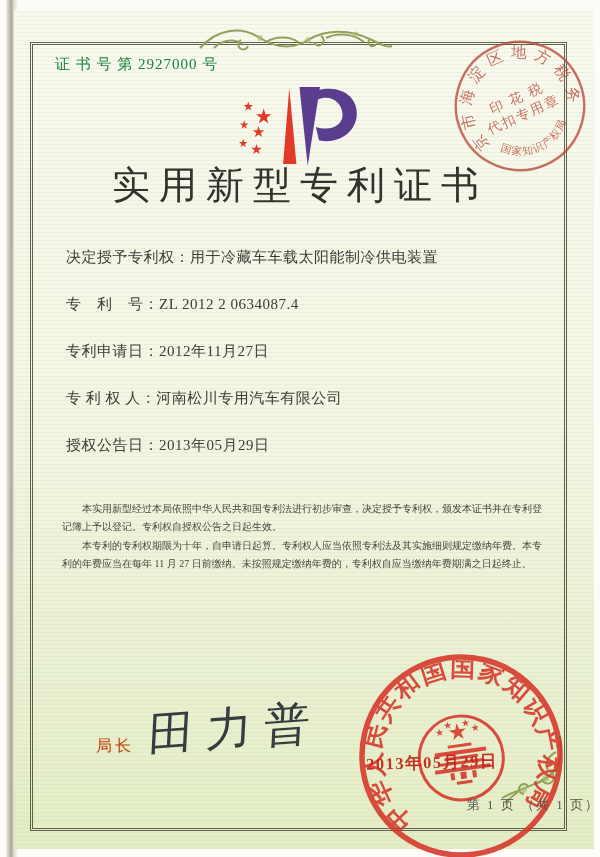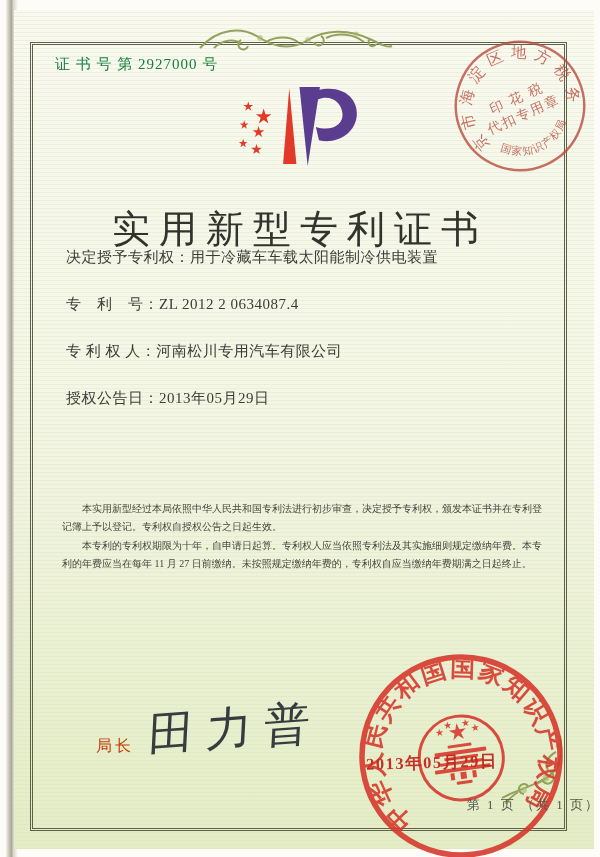--- a/index.html
+++ b/index.html
@@ -17,21 +17,21 @@
   .cert-bg{position:absolute;left:14px;top:10px;right:6px;bottom:8px;
     background:
       linear-gradient(180deg,rgba(246,248,238,0) 0%,rgba(223,234,190,.22) 48%,rgba(210,226,163,.55) 100%),
       repeating-linear-gradient(0deg,rgba(172,196,128,.16) 0 1px,rgba(255,255,255,0) 1px 4px),
       #f9f9f0;}
   .border-frame{position:absolute;left:30px;top:42px;width:531px;height:783px;
     border:3px double #5d6147;}
   .cert-number{position:absolute;left:55px;top:55px;font-size:15px;letter-spacing:1px;color:#15803d;}
   .logo{position:absolute;left:236px;top:84px;width:128px;height:84px;}
   .cert-title{position:absolute;left:0;top:160px;width:100%;text-align:center;
-    font-size:38px;letter-spacing:9px;color:#33332e;font-weight:500;margin-top:44px;}
+    font-size:38px;letter-spacing:9px;color:#33332e;font-weight:500;}
   .fields{position:absolute;left:66px;top:246px;width:470px;font-size:15px;}
   .field-row{margin-bottom:25px;line-height:22px;white-space:nowrap;}
   .field-label{letter-spacing:.5px;}
   .field-value{letter-spacing:.5px;}
   .paragraphs{position:absolute;left:62px;top:500px;width:480px;font-size:10px;
     line-height:1.84;text-align:justify;color:#46463f;}
   .paragraphs p{margin:0;text-indent:2em;}
   .signoff-role{position:absolute;left:96px;top:736px;font-size:16px;letter-spacing:3px;color:#c2410c;}
   .signature{position:absolute;left:148px;top:698px;font-size:46px;letter-spacing:12px;
     font-family:"DejaVu Sans","Liberation Sans",sans-serif;color:#20242e;
@@ -98,20 +98,21 @@
     <path d="M62,3 L82,3 L70,80 Z"></path>
     <path d="M80,6 C104,0 119,14 118,30 C117,48 99,59 81,55 L78,42 C94,47 105,39 104,29 C103,17 92,10 80,15 Z"></path>
   </g>
 </svg>
 
 <div class="cert-title">实用新型专利证书</div>
 
 <div class="fields" id="fields">
     <div class="field-row"><span class="field-label">决定授予专利权：</span><span class="field-value">用于冷藏车车载太阳能制冷供电装置</span></div>
     <div class="field-row"><span class="field-label">专　利　号：</span><span class="field-value">ZL 2012 2 0634087.4</span></div>
+    <div class="field-row"><span class="field-label">专利申请日：</span><span class="field-value">2012年11月27日</span></div>
     <div class="field-row"><span class="field-label">专 利 权 人：</span><span class="field-value">河南松川专用汽车有限公司</span></div>
     <div class="field-row"><span class="field-label">授权公告日：</span><span class="field-value">2013年05月29日</span></div>
   </div>
 
 <div class="paragraphs" id="paragraphs">
     <p>本实用新型经过本局依照中华人民共和国专利法进行初步审查，决定授予专利权，颁发本证书并在专利登记簿上予以登记。专利权自授权公告之日起生效。</p>
     <p>本专利的专利权期限为十年，自申请日起算。专利权人应当依照专利法及其实施细则规定缴纳年费。本专利的年费应当在每年 11 月 27 日前缴纳。未按照规定缴纳年费的，专利权自应当缴纳年费期满之日起终止。</p>
   </div>
 
 <div class="signoff-role">局长</div>

